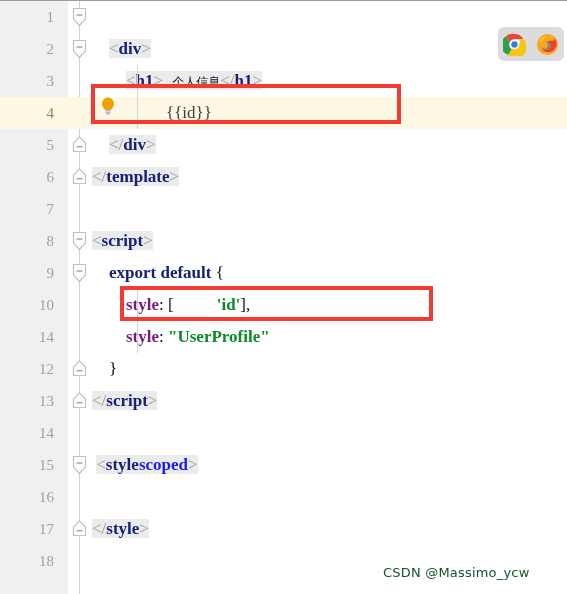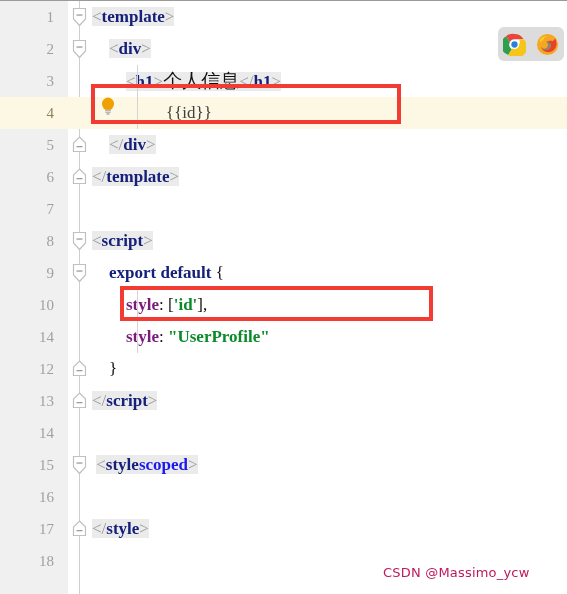--- a/index.html
+++ b/index.html
@@ -96,23 +96,23 @@
   }
   .code .seg { }
 
   
   .t-punct    { color: #9a9a9a; }
   .t-tag      { color: #14207a; font-weight: bold; }
   .t-attr     { color: #1a1aee; font-weight: bold; }
   .t-kw       { color: #14207a; font-weight: bold; }
   .t-prop     { color: #7a1a7a; font-weight: bold; }
   .t-str      { color: #0a8a2a; font-weight: bold; }
-  .t-str-sq   { color: #0a8a2a; font-weight: bold; }
+  .t-str-sq   { color: #0a8a2a; font-weight: bold; margin-left: 43px; }
   .t-plain    { color: #101010; }
-  .t-han      { color: #101010; font-family: Liberation Sans, sans-serif; font-size: 19px; }
+  .t-han      { color: #101010; font-family: Liberation Mono, monospace; font-size: 12px; margin-left: 9px; }
   .t-brace    { color: #404040; margin-left: 40px; }
   .tag-bg     { background: #ebebeb; }
 
   
   .iguide {
     position: absolute;
     width: 1px;
     background: #d4d4d4;
   }
 
@@ -148,21 +148,21 @@
     width: 23px; height: 23px;
     display: block;
   }
 
   
   .watermark {
     position: absolute;
     left: 383px; top: 565px;
     font-family: "DejaVu Sans", sans-serif;
     font-size: 13px;
-    color: #be185d;
+    color: #14532d;
     letter-spacing: 0.2px;
     white-space: nowrap;
   }
 </style>
 </head>
 <body>
 
 <div class="top-rule"></div>
 
 <div class="editor">
@@ -175,21 +175,20 @@
       <div class="row" style="top: 0px;">
         <div class="ln-bg"></div>
         <div class="code-bg"></div>
         <div class="lnum">1</div>
         <div class="fold">
           <svg viewBox="0 0 15 20" width="15" height="20">
             <path d="M1.5 1.5 H13.5 V12 L7.5 18.5 L1.5 12 Z" fill="#ffffff" stroke="#c0c0c0" stroke-width="1.2"></path>
             <rect x="4.5" y="7.4" width="6" height="1.3" fill="#9e9e9e"></rect>
           </svg>
         </div>
-        <div class="code"><span class="tag-bg"><span class="seg t-punct">&lt;</span><span class="seg t-tag">template</span><span class="seg t-punct">&gt;</span></span></div>
       </div>
       <div class="row" style="top: 32px;">
         <div class="ln-bg"></div>
         <div class="code-bg"></div>
         <div class="lnum">2</div>
         <div class="fold">
           <svg viewBox="0 0 15 20" width="15" height="20">
             <path d="M1.5 1.5 H13.5 V12 L7.5 18.5 L1.5 12 Z" fill="#ffffff" stroke="#c0c0c0" stroke-width="1.2"></path>
             <rect x="4.5" y="7.4" width="6" height="1.3" fill="#9e9e9e"></rect>
           </svg>

